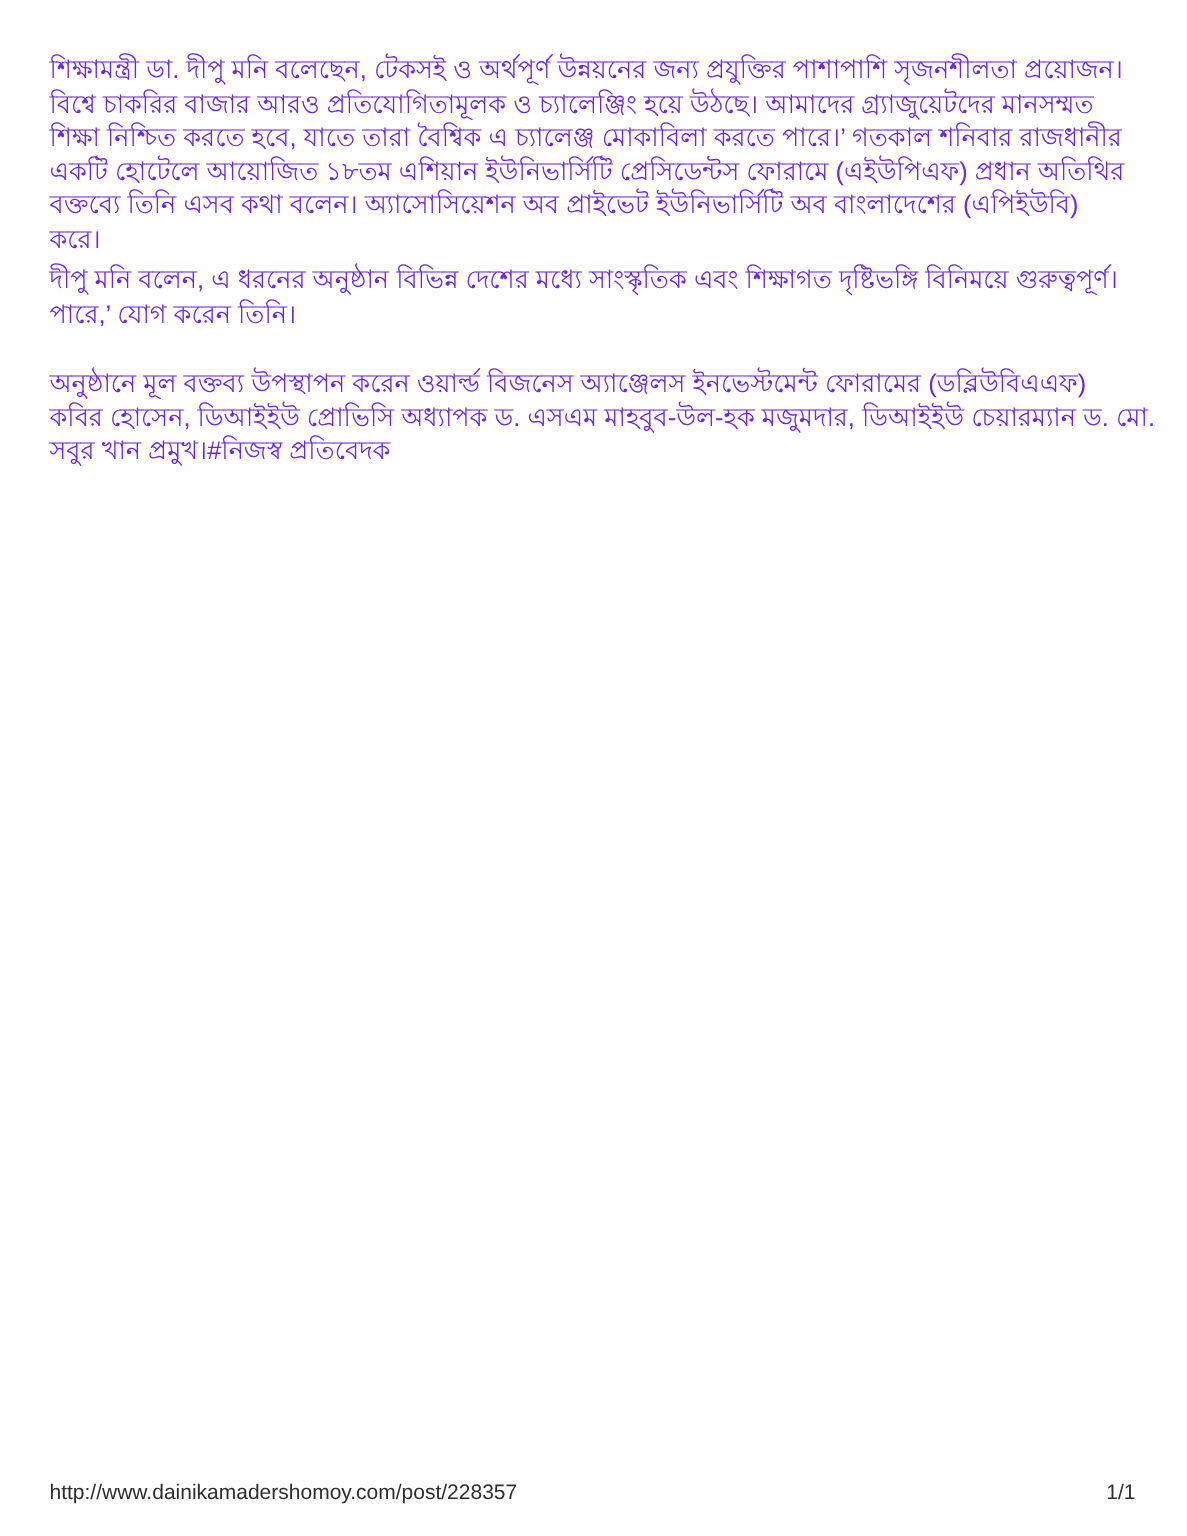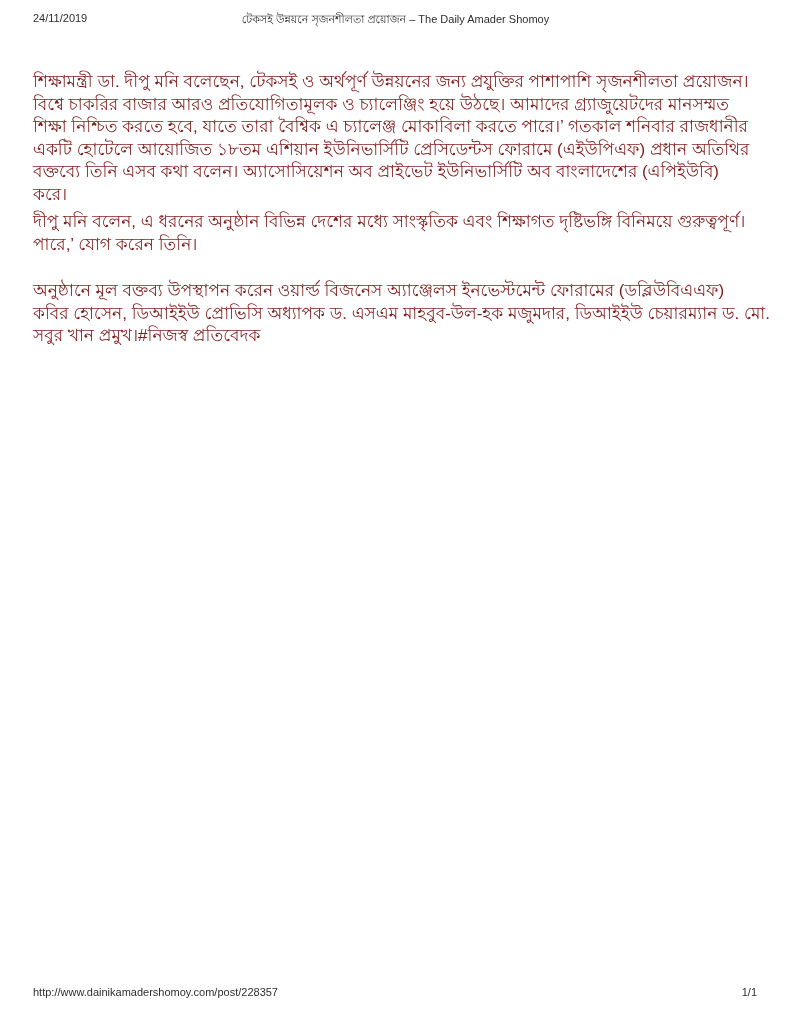--- a/index.html
+++ b/index.html
@@ -37,50 +37,45 @@
     margin: 0 110px;
     white-space: nowrap;
     overflow: hidden;
   }
   
   .content {
     position: absolute;
     top: 36px;
     left: 33px;
     right: 14px;
-    color: #7f1d1d;
+    color: #6d28d9;
     font-size: 17px;
     line-height: 22.5px;
-    margin-top: 35px;
   }
   .para { margin: 0 0 5px 0; }
   .para.extra-gap { margin-top: 24px; }
   .para .line { white-space: nowrap; }
   
   .print-footer {
     position: absolute;
     top: 986px;
     left: 33px;
     right: 34px;
-    font-size: 11px;
+    font-size: 14px;
     color: #2e2e2e;
     display: flex;
     justify-content: space-between;
     align-items: flex-start;
   }
 </style>
 </head>
 <body>
 
 <div class="page">
 
-  <div class="print-header">
-    <span class="date">24/11/2019</span>
-    <span class="title">টেকসই উন্নয়নে সৃজনশীলতা প্রয়োজন – The Daily Amader Shomoy</span>
-  </div>
 
   <div class="content">
     <div class="para">
         <div class="line">শিক্ষামন্ত্রী ডা. দীপু মনি বলেছেন, টেকসই ও অর্থপূর্ণ উন্নয়নের জন্য প্রযুক্তির পাশাপাশি সৃজনশীলতা প্রয়োজন।</div>
         <div class="line">বিশ্বে চাকরির বাজার আরও প্রতিযোগিতামূলক ও চ্যালেঞ্জিং হয়ে উঠছে। আমাদের গ্র্যাজুয়েটদের মানসম্মত</div>
         <div class="line">শিক্ষা নিশ্চিত করতে হবে, যাতে তারা বৈশ্বিক এ চ্যালেঞ্জ মোকাবিলা করতে পারে।’ গতকাল শনিবার রাজধানীর</div>
         <div class="line">একটি হোটেলে আয়োজিত ১৮তম এশিয়ান ইউনিভার্সিটি প্রেসিডেন্টস ফোরামে (এইউপিএফ) প্রধান অতিথির</div>
         <div class="line">বক্তব্যে তিনি এসব কথা বলেন। অ্যাসোসিয়েশন অব প্রাইভেট ইউনিভার্সিটি অব বাংলাদেশের (এপিইউবি)</div>
         <div class="line">করে।</div>
       </div>

